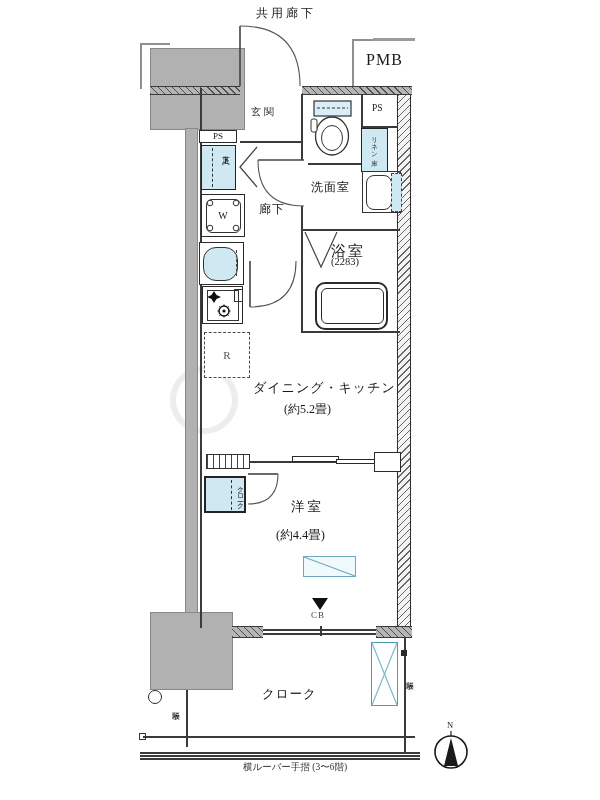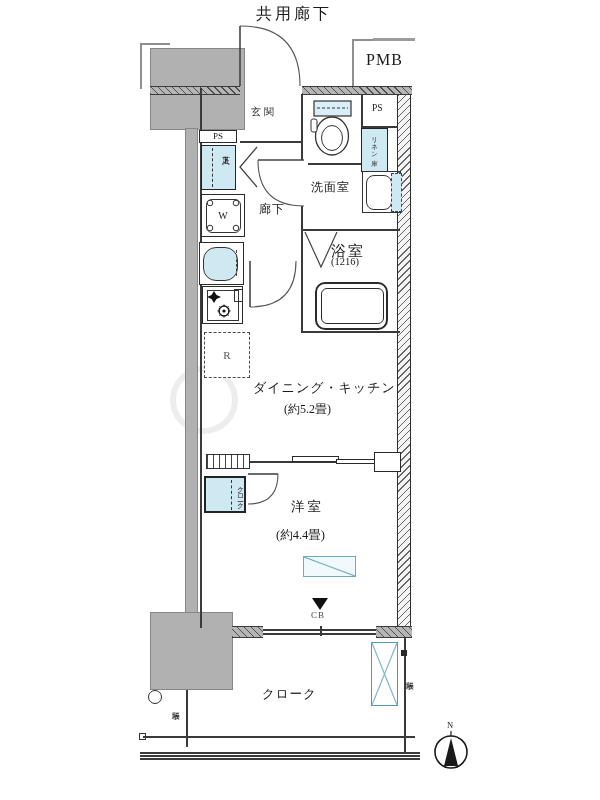--- a/index.html
+++ b/index.html
@@ -23,21 +23,21 @@
   .ol{position:absolute;left:0;top:0;pointer-events:none;}
   .ctr{display:flex;align-items:center;justify-content:center;}
 </style>
 </head>
 <body>
 
 <div class="stage">
 
   <div class="abs" style="left:170px;top:366px;width:56px;height:56px;border:6px solid #ededed;border-radius:50%;"></div>
 
-  <div class="lbl" style="left:256px;top:7px;font-size:16px;letter-spacing:3px;font-family:Liberation Mono, monospace;">共用廊下</div>
+  <div class="lbl" style="left:256px;top:7px;font-size:12px;letter-spacing:3px;">共用廊下</div>
 
   <div class="thin" style="left:140px;top:43px;width:2px;height:46px;"></div>
   <div class="thin" style="left:140px;top:43px;width:30px;height:2px;"></div>
 
   <div class="thin" style="left:352px;top:39px;width:2px;height:47px;"></div>
   <div class="thin" style="left:352px;top:39px;width:21px;height:2px;"></div>
   <div class="thin" style="left:373px;top:38px;width:42px;height:3px;background:#9c9c9c;"></div>
   <div class="lbl" style="left:366px;top:52px;font-size:16px;letter-spacing:1px;">PMB</div>
 
   <div class="gray" style="left:150px;top:48px;width:95px;height:82px;"></div>
@@ -57,21 +57,21 @@
   <div class="line" style="left:361px;top:126px;width:37px;height:2px;"></div>
   <div class="line" style="left:308px;top:163px;width:55px;height:1.5px;"></div>
   <div class="line" style="left:301px;top:229px;width:99px;height:2px;"></div>
   <div class="line" style="left:301px;top:331px;width:99px;height:2px;"></div>
   <div class="line" style="left:240px;top:141px;width:62px;height:1.5px;"></div>
 
   <div class="lbl" style="left:251px;top:107px;font-size:10px;letter-spacing:3px;">玄関</div>
   <div class="lbl" style="left:259px;top:203px;font-size:12px;letter-spacing:1px;">廊下</div>
   <div class="lbl" style="left:311px;top:181px;font-size:12px;letter-spacing:1px;">洗面室</div>
   <div class="lbl" style="left:331px;top:244px;font-size:15px;letter-spacing:2px;">浴室</div>
-  <div class="lbl" style="left:331px;top:257px;font-size:10.5px;">(1216)</div>
+  <div class="lbl" style="left:331px;top:257px;font-size:10.5px;">(2283)</div>
   <div class="lbl" style="left:253px;top:381px;font-size:13px;letter-spacing:1px;">ダイニング・キッチン</div>
   <div class="lbl" style="left:284px;top:403px;font-size:12px;">(約5.2畳)</div>
   <div class="lbl" style="left:291px;top:500px;font-size:13.5px;letter-spacing:3px;">洋室</div>
   <div class="lbl" style="left:276px;top:529px;font-size:12.5px;">(約4.4畳)</div>
   <div class="lbl" style="left:262px;top:688px;font-size:12.5px;letter-spacing:1px;">クローク</div>
 
   <div class="box" style="left:199px;top:130px;width:38px;height:13px;border-width:1px;">
     <div class="lbl ctr" style="position:static;width:100%;height:100%;font-size:9px;">PS</div>
   </div>
 
@@ -143,20 +143,21 @@
   <div class="abs" style="left:371px;top:642px;width:27px;height:64px;border:1.5px solid #4d9ab5;box-sizing:border-box;"></div>
   <div class="lbl vtext" style="left:172px;top:706px;font-size:7.5px;">隔板</div>
   <div class="lbl vtext" style="left:406px;top:676px;font-size:7.5px;">隔板</div>
 
   <div class="line" style="left:143px;top:736px;width:272px;height:1.5px;"></div>
   <div class="abs" style="left:139px;top:733px;width:7px;height:7px;border:1px solid #333;box-sizing:border-box;"></div>
   <div class="line" style="left:140px;top:752px;width:280px;height:1.5px;"></div>
   <div class="line" style="left:140px;top:755px;width:280px;height:1.5px;"></div>
   <div class="line" style="left:140px;top:758px;width:280px;height:1.5px;"></div>
 
+  <div class="lbl" style="left:150px;top:763px;width:290px;text-align:center;font-size:9.5px;color:#333;">横ルーバー手摺 (3〜6階)</div>
 
   <div class="lbl" style="left:447px;top:721px;font-size:8.5px;">N</div>
 
   <svg class="ol" width="600" height="800" viewBox="0 0 600 800">
 
     <path d="M240,26 L240,86" stroke="#444" stroke-width="1.6" fill="none"></path>
     <path d="M240,26 Q300,26 300,86" stroke="#555" stroke-width="1.1" fill="none"></path>
 
     <path d="M304,160 L258,160" stroke="#444" stroke-width="1.6" fill="none"></path>
     <path d="M258,160 Q258,206 304,206" stroke="#555" stroke-width="1.1" fill="none"></path>

